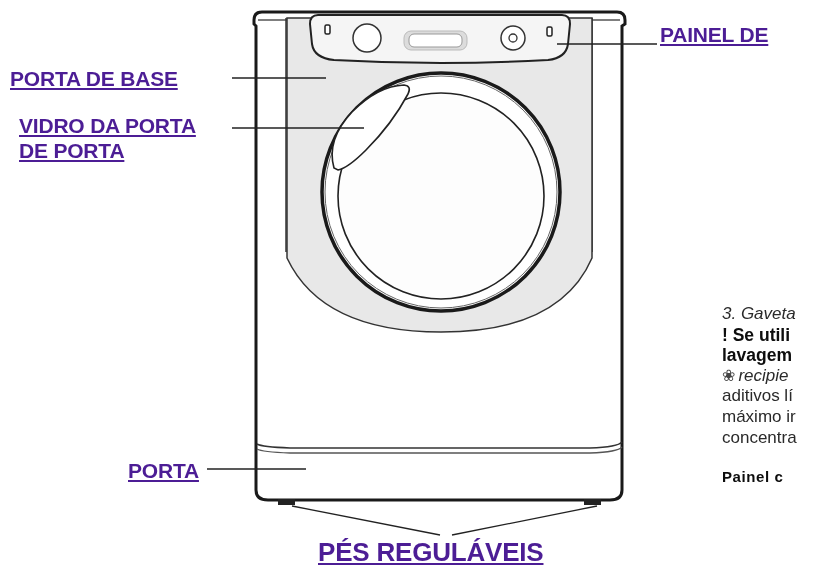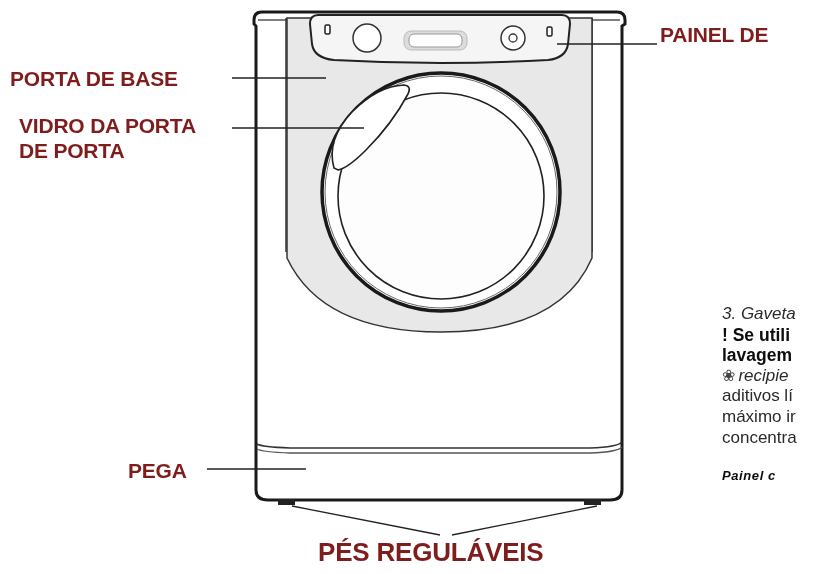--- a/index.html
+++ b/index.html
@@ -1,33 +1,33 @@
 <!DOCTYPE html>
 <html><head>
   <meta charset="utf-8">
   <style>
     html, body { margin: 0; padding: 0; background: #ffffff; }
     body { width: 823px; height: 574px; position: relative; overflow: hidden;
            font-family: "Liberation Sans", sans-serif; color: #111111; }
     .stage { position: absolute; left: 0; top: 0; width: 823px; height: 574px; }
     svg.drawing { position: absolute; left: 0; top: 0; }
     .label { position: absolute; font-family: "Liberation Sans", sans-serif; font-weight: bold;
-             font-size: 21px; line-height: 25px; color: #7f1d1d; white-space: nowrap; letter-spacing: -0.2px; }
+             font-size: 21px; line-height: 25px; color: #4c1d95; white-space: nowrap; letter-spacing: -0.2px; text-decoration: underline; }
     .label.porta { left: 10px; top: 66px; }
     .label.pega { left: 19px; top: 113px; }
     .label.painel { left: 660px; top: 22px; }
     .label.base { left: 128px; top: 458px; }
     .label.pes { left: 318px; top: 540px; font-size: 26px; }
     .textcol { position: absolute; left: 722px; top: 304px; width: 200px; font-family: "Liberation Sans", sans-serif;
                color: #2a2a2a; white-space: nowrap; }
     .textcol .line { height: 20.6px; line-height: 20.6px; font-size: 17px; }
     .textcol .italic { font-style: italic; font-weight: normal; }
     .textcol .bold { font-weight: bold; color: #0d0d0d; font-size: 17.5px; }
     .textcol .flower { font-size: 16px; font-style: normal; color: #444; margin-right: 3px; }
-    .textcol .heading { position: absolute; top: 164px; font-weight: bold; font-size: 13px; color: #0d0d0d; letter-spacing: 0.6px; font-style: italic; }
+    .textcol .heading { position: absolute; top: 164px; font-weight: bold; font-size: 15px; color: #0d0d0d; letter-spacing: 0.6px; }
   </style>
 </head>
 <body>
 
 <div class="stage">
 
   <svg class="drawing" width="823" height="574" viewBox="0 0 823 574">
 
     <g>
       <path d="M254,20 Q254,12 262,12 L617,12 Q625,12 625,20 L625,24 L622,26 L622,490 Q622,500 610,500 L268,500 Q256,500 256,490 L256,26 L254,24 Z" fill="#ffffff" stroke="#1a1a1a" stroke-width="3"></path>
@@ -78,21 +78,21 @@
   </svg>
 
   <div class="label porta">PORTA DE BASE</div>
   <div class="label pega">
     <div>VIDRO DA PORTA</div>
     <div>DE PORTA</div>
   </div>
   <div class="label painel">
     <div>PAINEL DE</div>
   </div>
-  <div class="label base">PEGA</div>
+  <div class="label base">PORTA</div>
   <div class="label pes">PÉS REGULÁVEIS</div>
 
   <div class="textcol">
     <div class="line italic">3. Gaveta</div>
     <div class="line bold">! Se utili</div>
     <div class="line bold">lavagem</div>
     <div class="line italic"><span class="flower">❀</span><span>recipie</span></div>
     <div class="line">aditivos lí</div>
     <div class="line">máximo ir</div>
     <div class="line">concentra</div>

